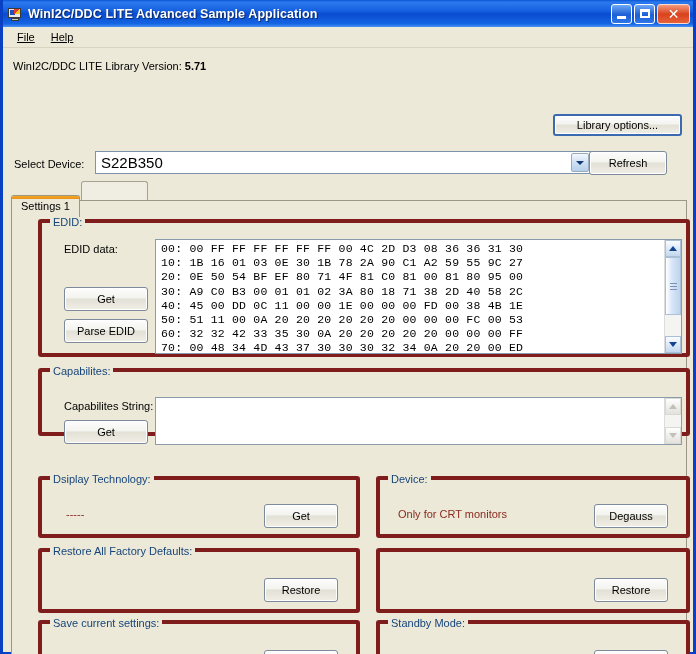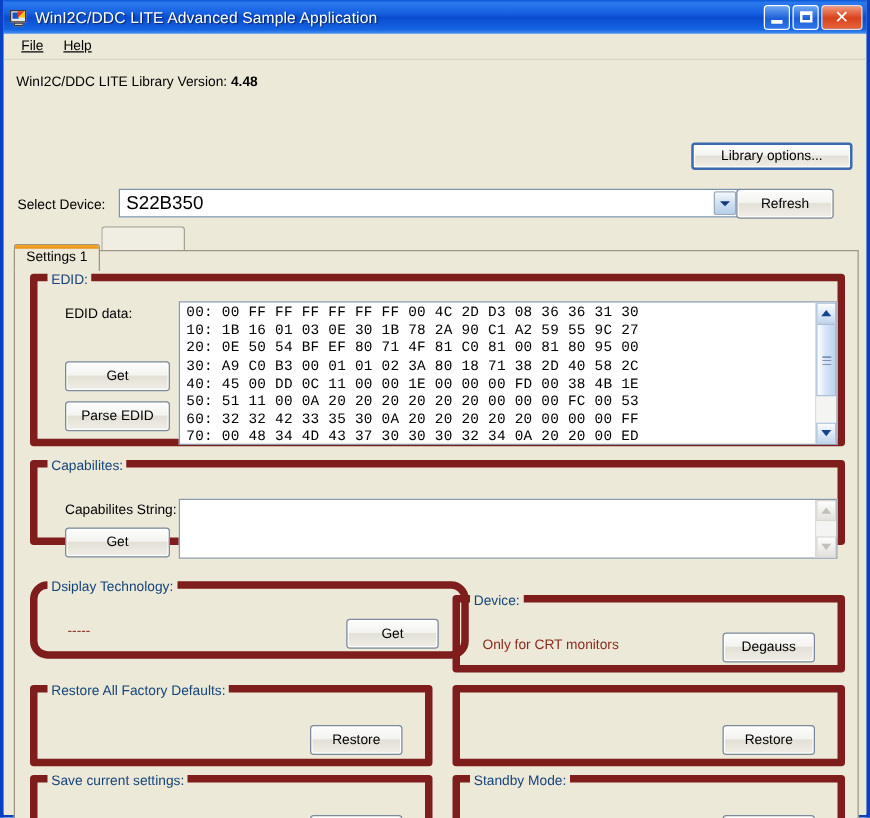--- a/index.html
+++ b/index.html
@@ -56,21 +56,21 @@
   }
   .win-icon .base {
     position: absolute; left: 4px; top: 12px;
     width: 8px; height: 3px;
     background: #c9c9c9; border: 1px solid #3a3a3a;
     box-sizing: border-box;
   }
   .title-text {
     color: #ffffff;
     font-size: 12.5px;
-    font-weight: normal;
+    font-weight: bold;
     letter-spacing: .1px;
     text-shadow: 1px 1px 1px rgba(0,0,0,.55);
     white-space: nowrap;
     flex: 1 1 auto;
   }
   .caption-buttons { display: flex; gap: 2px; align-items: center; flex: 0 0 auto; }
   .cbtn {
     width: 21px; height: 20px;
     border: 1px solid #ffffff;
     border-radius: 3px;
@@ -209,36 +209,37 @@
     position: absolute; left: 8px; top: 152px;
     width: 676px; height: 492px;
     border: 1px solid #9c9684;
     background: #ece9d8;
     box-sizing: border-box;
   }
 
   
   .group {
     position: absolute;
-    border: 6px solid #7f1d1d;
+    border: 4px solid #7f1d1d;
     border-radius: 3px;
     box-sizing: border-box;
+    margin-left: 14px;
   }
   .group > .g-title {
     position: absolute; top: -7px; left: 8px;
     background: #ece9d8;
     padding: 0 3px;
     font-size: 11px;
     color: #16447a;
     white-space: nowrap;
   }
 
   #group-edid   { left: 12px; top: 18px;  width: 652px; height: 138px; }
   #group-cap    { left: 12px; top: 167px; width: 652px; height: 68px;  }
-  #group-disp   { left: 12px; top: 264px; width: 351px; height: 62px; border-radius: 14px;  }
+  #group-disp   { left: 12px; top: 275px; width: 322px; height: 62px;  }
   #group-deg    { left: 350px; top: 275px; width: 314px; height: 62px; }
   #group-rall   { left: 12px; top: 347px; width: 322px; height: 65px;  }
   #group-rcol   { left: 350px; top: 347px; width: 314px; height: 65px; }
   #group-save   { left: 12px; top: 419px; width: 322px; height: 65px;  }
   #group-stby   { left: 350px; top: 419px; width: 314px; height: 65px; }
 
   .field-label { position: absolute; font-size: 11px; color: #000; }
 
   
   .textbox {
@@ -333,21 +334,21 @@
 
   <div class="menubar">
     <div class="menu-item">File</div>
     <div class="menu-item">Help</div>
   </div>
 
   <div class="client">
 
     <div class="verline">
       <span>WinI2C/DDC LITE Library Version:</span>
-      <b>4.48</b>
+      <b>5.71</b>
     </div>
 
     <div class="btn dark" id="library-options-btn">Library options...</div>
 
     <div class="select-label">Select Device:</div>
 
     <div class="combo">
       <div class="val">S22B350</div>
       <div class="arrow-box">
         <div class="arrow-down"></div>

